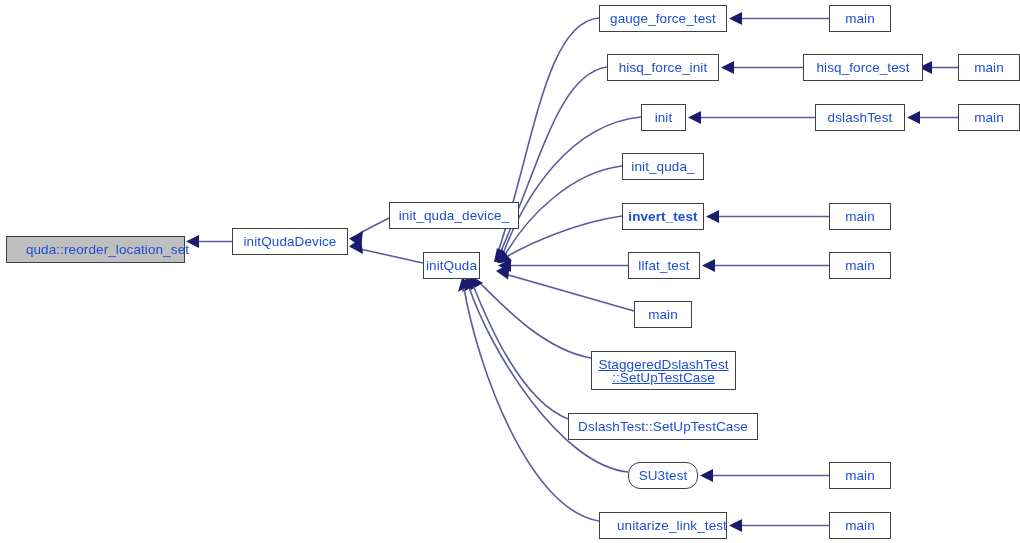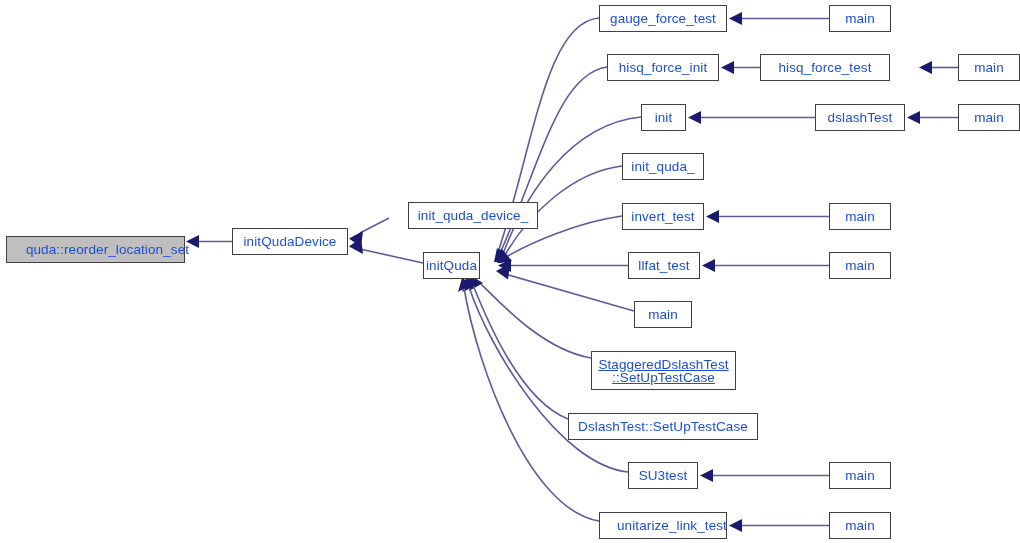--- a/index.html
+++ b/index.html
@@ -92,37 +92,37 @@
       <path d="M 829,265.5 L 712,265.5" fill="none" stroke="#5c5c9c" stroke-width="1.6"></path>
       <polygon points="702,265.5 715,259 715,272" fill="#1a1a6e"></polygon>
       <path d="M 829,475.5 L 710,475.5" fill="none" stroke="#5c5c9c" stroke-width="1.6"></path>
       <polygon points="700,475.5 713,469 713,482" fill="#1a1a6e"></polygon>
       <path d="M 829,525.5 L 739,525.5" fill="none" stroke="#5c5c9c" stroke-width="1.6"></path>
       <polygon points="729,525.5 742,519 742,532" fill="#1a1a6e"></polygon>
     </svg>
   <div id="node-layer">
       <div class="node highlight" style="left: 6px; top: 236px; width: 179px; height: 27px; padding-left: 24px;"><span class="lbl">quda::reorder_location_set</span></div>
       <div class="node" style="left: 232px; top: 228px; width: 116px; height: 27px;"><span class="lbl">initQudaDevice</span></div>
-      <div class="node" style="left: 408px; top: 202px; width: 130px; height: 27px;"><span class="lbl">init_quda_device_</span></div>
+      <div class="node" style="left: 389px; top: 202px; width: 130px; height: 27px;"><span class="lbl">init_quda_device_</span></div>
       <div class="node" style="left: 423px; top: 252px; width: 57px; height: 27px;"><span class="lbl">initQuda</span></div>
       <div class="node" style="left: 599px; top: 5px; width: 128px; height: 27px;"><span class="lbl">gauge_force_test</span></div>
       <div class="node" style="left: 829px; top: 5px; width: 62px; height: 27px;"><span class="lbl">main</span></div>
       <div class="node" style="left: 607px; top: 54px; width: 112px; height: 27px;"><span class="lbl">hisq_force_init</span></div>
-      <div class="node" style="left: 760px; top: 54px; width: 130px; height: 27px; text-align: right;"><span class="lbl">hisq_force_test</span></div>
+      <div class="node" style="left: 803px; top: 54px; width: 120px; height: 27px; text-align: right;"><span class="lbl">hisq_force_test</span></div>
       <div class="node" style="left: 958px; top: 54px; width: 62px; height: 27px;"><span class="lbl">main</span></div>
       <div class="node" style="left: 641px; top: 104px; width: 45px; height: 27px;"><span class="lbl">init</span></div>
       <div class="node" style="left: 815px; top: 104px; width: 90px; height: 27px;"><span class="lbl">dslashTest</span></div>
       <div class="node" style="left: 958px; top: 104px; width: 62px; height: 27px;"><span class="lbl">main</span></div>
       <div class="node" style="left: 622px; top: 153px; width: 82px; height: 27px;"><span class="lbl">init_quda_</span></div>
-      <div class="node" style="left: 622px; top: 203px; width: 82px; height: 27px;"><span class="lbl">invert_test</span></div>
+      <div class="node" style="left: 622px; top: 203px; width: 82px; height: 27px; font-weight: bold;"><span class="lbl">invert_test</span></div>
       <div class="node" style="left: 829px; top: 203px; width: 62px; height: 27px;"><span class="lbl">main</span></div>
       <div class="node" style="left: 628px; top: 252px; width: 72px; height: 27px;"><span class="lbl">llfat_test</span></div>
       <div class="node" style="left: 829px; top: 252px; width: 62px; height: 27px;"><span class="lbl">main</span></div>
       <div class="node" style="left: 634px; top: 301px; width: 58px; height: 27px;"><span class="lbl">main</span></div>
       <div class="node" style="left: 591px; top: 351px; width: 145px; height: 39px; text-decoration: underline;"><span class="lbl">StaggeredDslashTest
 ::SetUpTestCase</span></div>
       <div class="node" style="left: 568px; top: 413px; width: 190px; height: 27px;"><span class="lbl">DslashTest::SetUpTestCase</span></div>
-      <div class="node" style="left: 628px; top: 462px; width: 70px; height: 27px;"><span class="lbl">SU3test</span></div>
+      <div class="node" style="left: 628px; top: 462px; width: 70px; height: 27px; border-radius: 12px;"><span class="lbl">SU3test</span></div>
       <div class="node" style="left: 829px; top: 462px; width: 62px; height: 27px;"><span class="lbl">main</span></div>
       <div class="node" style="left: 599px; top: 512px; width: 128px; height: 27px; padding-left: 18px;"><span class="lbl">unitarize_link_test</span></div>
       <div class="node" style="left: 829px; top: 512px; width: 62px; height: 27px;"><span class="lbl">main</span></div>
     </div>
 </div>
 
 </body></html>

